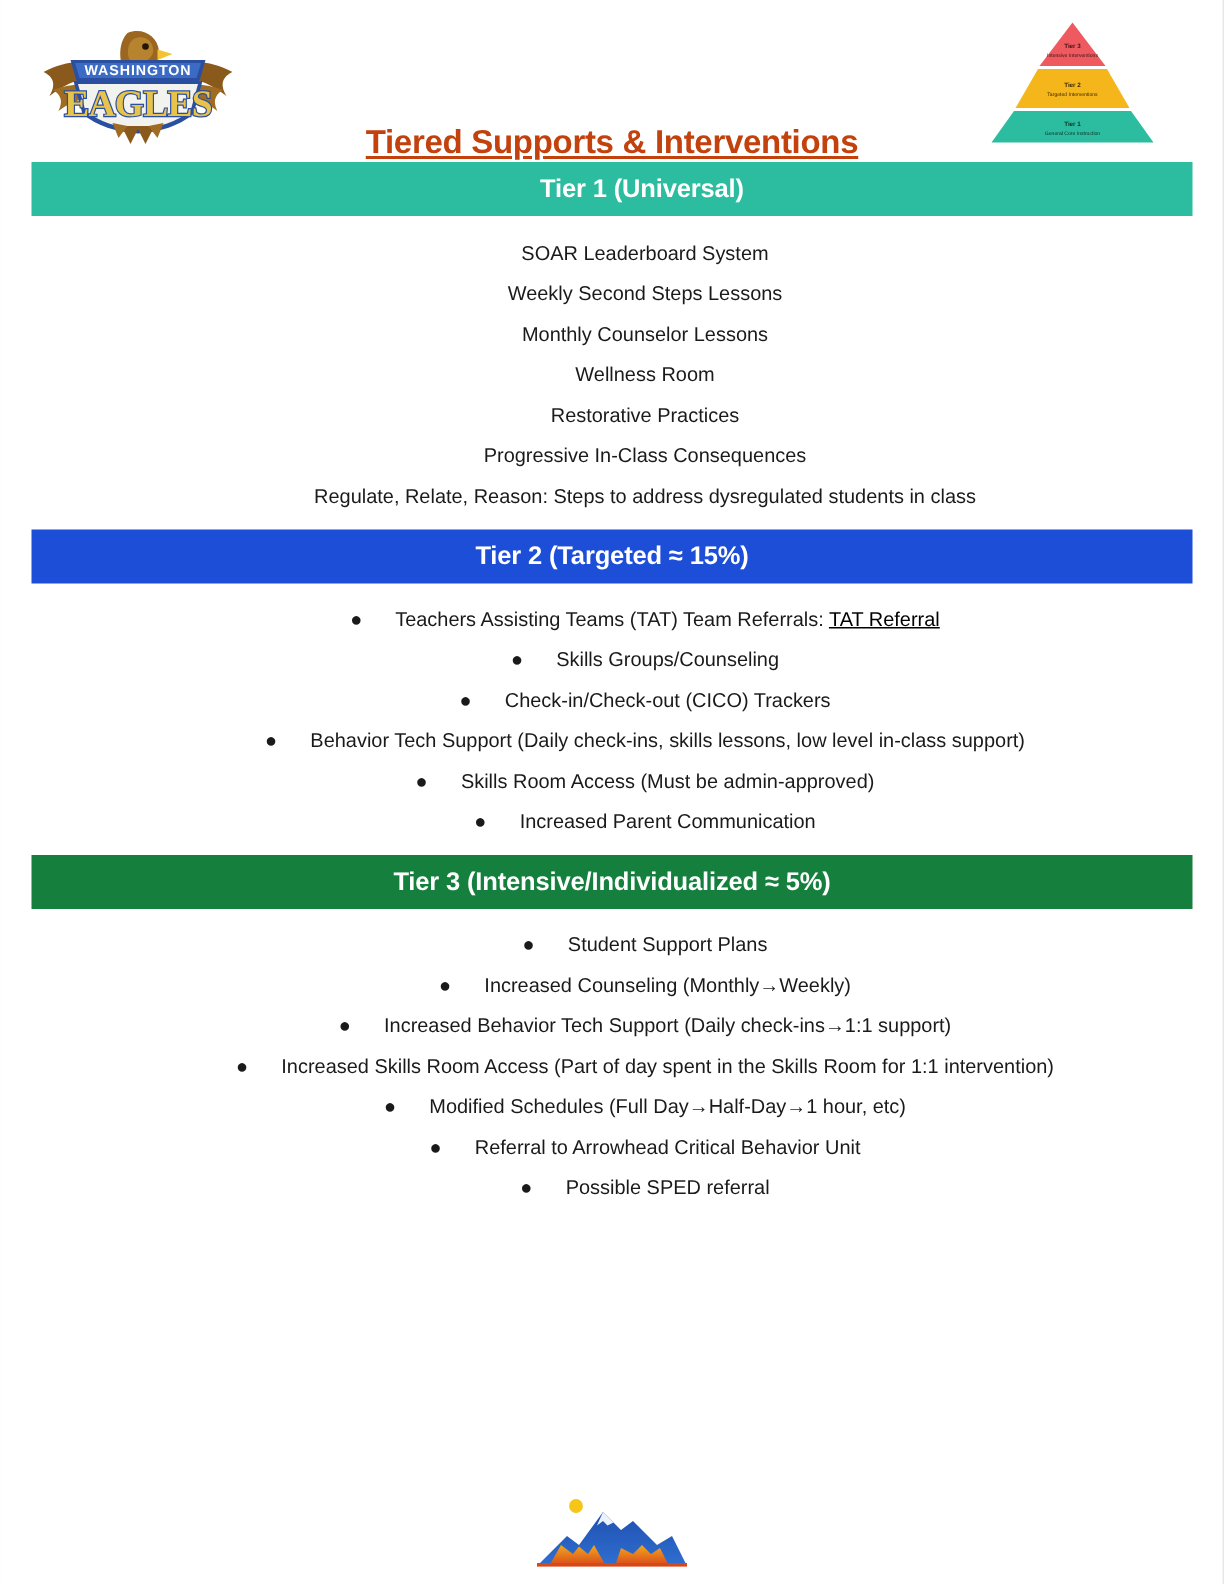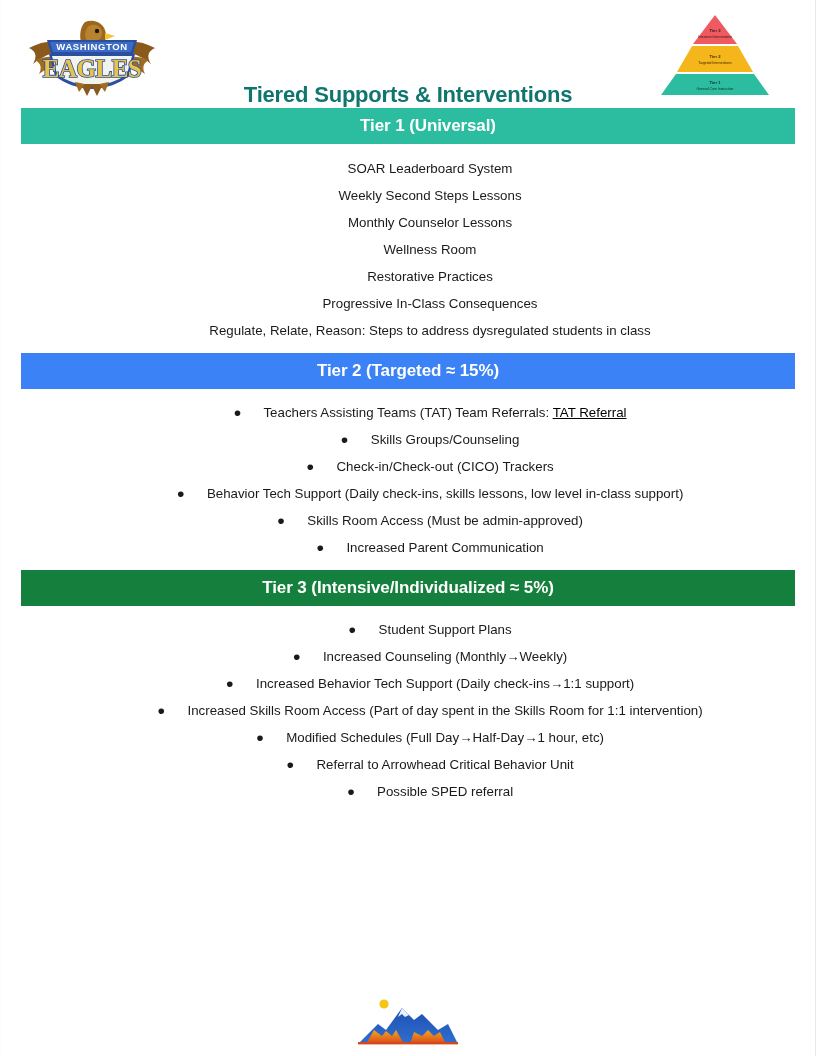--- a/index.html
+++ b/index.html
@@ -36,24 +36,25 @@
     position: absolute;
     left: 18px;
     top: 14px;
     width: 146px;
     height: 82px;
   }
   .title {
     font-size: 22px;
     font-weight: bold;
     letter-spacing: -0.2px;
-    color: #0f766e;
+    color: #c2410c;
     text-align: center;
     margin: 0;
     padding-top: 6px;
+    text-decoration: underline;
   }
   .pyramid-wrap {
     position: absolute;
     right: 42px;
     top: 13px;
     width: 116px;
     height: 84px;
   }
 
   
@@ -62,21 +63,21 @@
     height: 36px;
     display: flex;
     align-items: center;
     justify-content: center;
     color: #ffffff;
     font-size: 17px;
     font-weight: bold;
     letter-spacing: -0.1px;
   }
   .band.tier1 { background: #2cbda0; padding-left: 40px; }
-  .band.tier2 { background: #3b82f6; text-align: right; }
+  .band.tier2 { background: #1d4ed8; text-align: right; }
   .band.tier3 { background: #15803d; }
 
   .tier-body {
     padding: 0 20px;
     margin-left: 44px;
   }
   .line {
     text-align: center;
     font-size: 13.3px;
     line-height: 27px;

